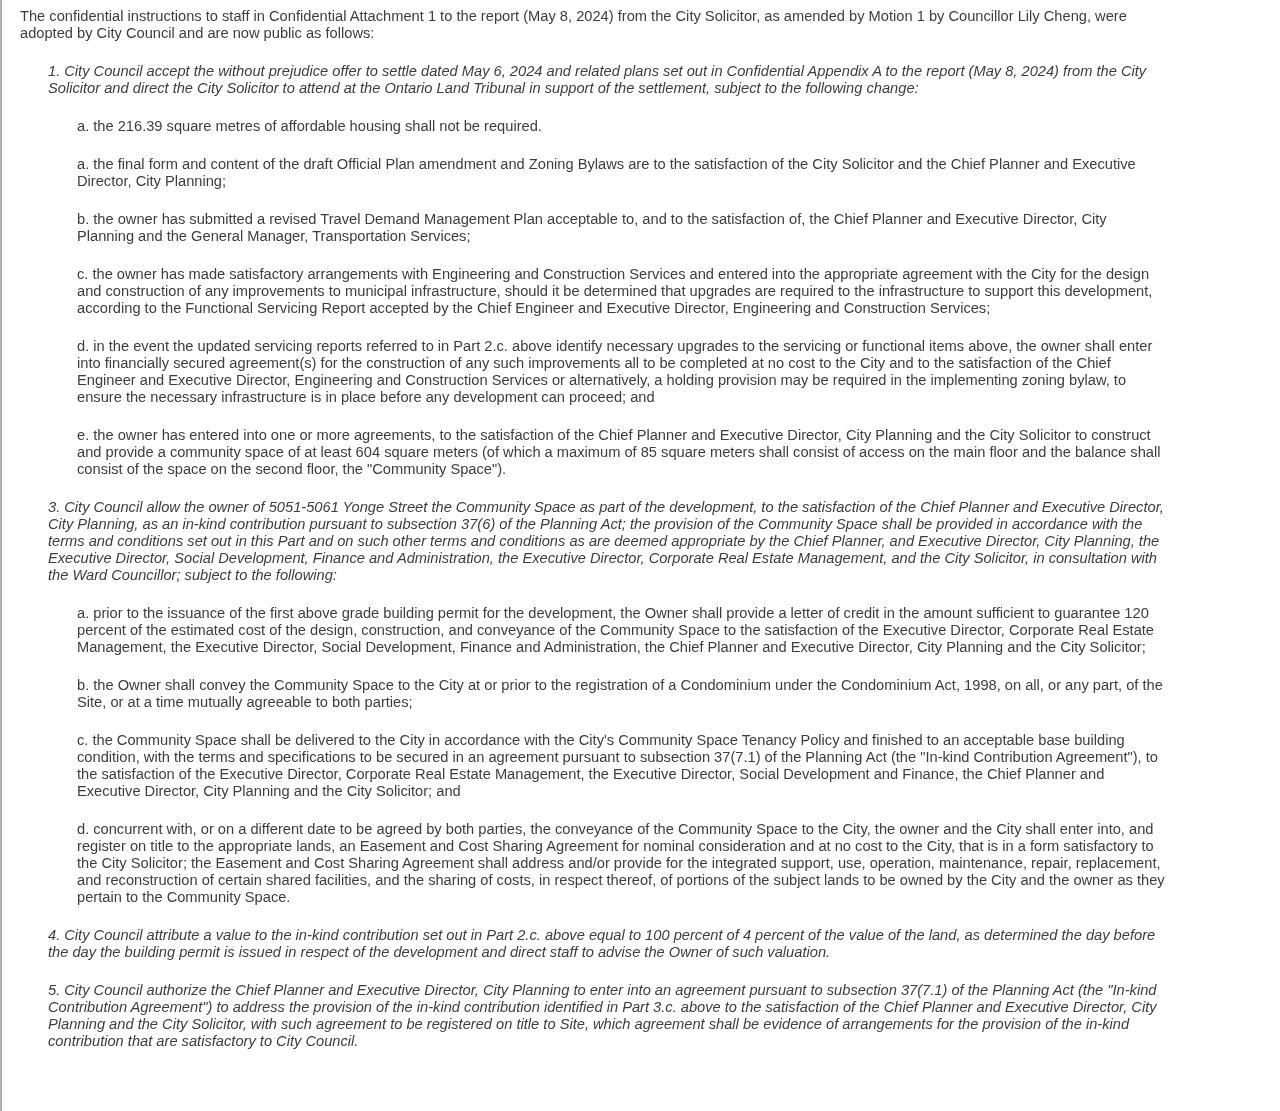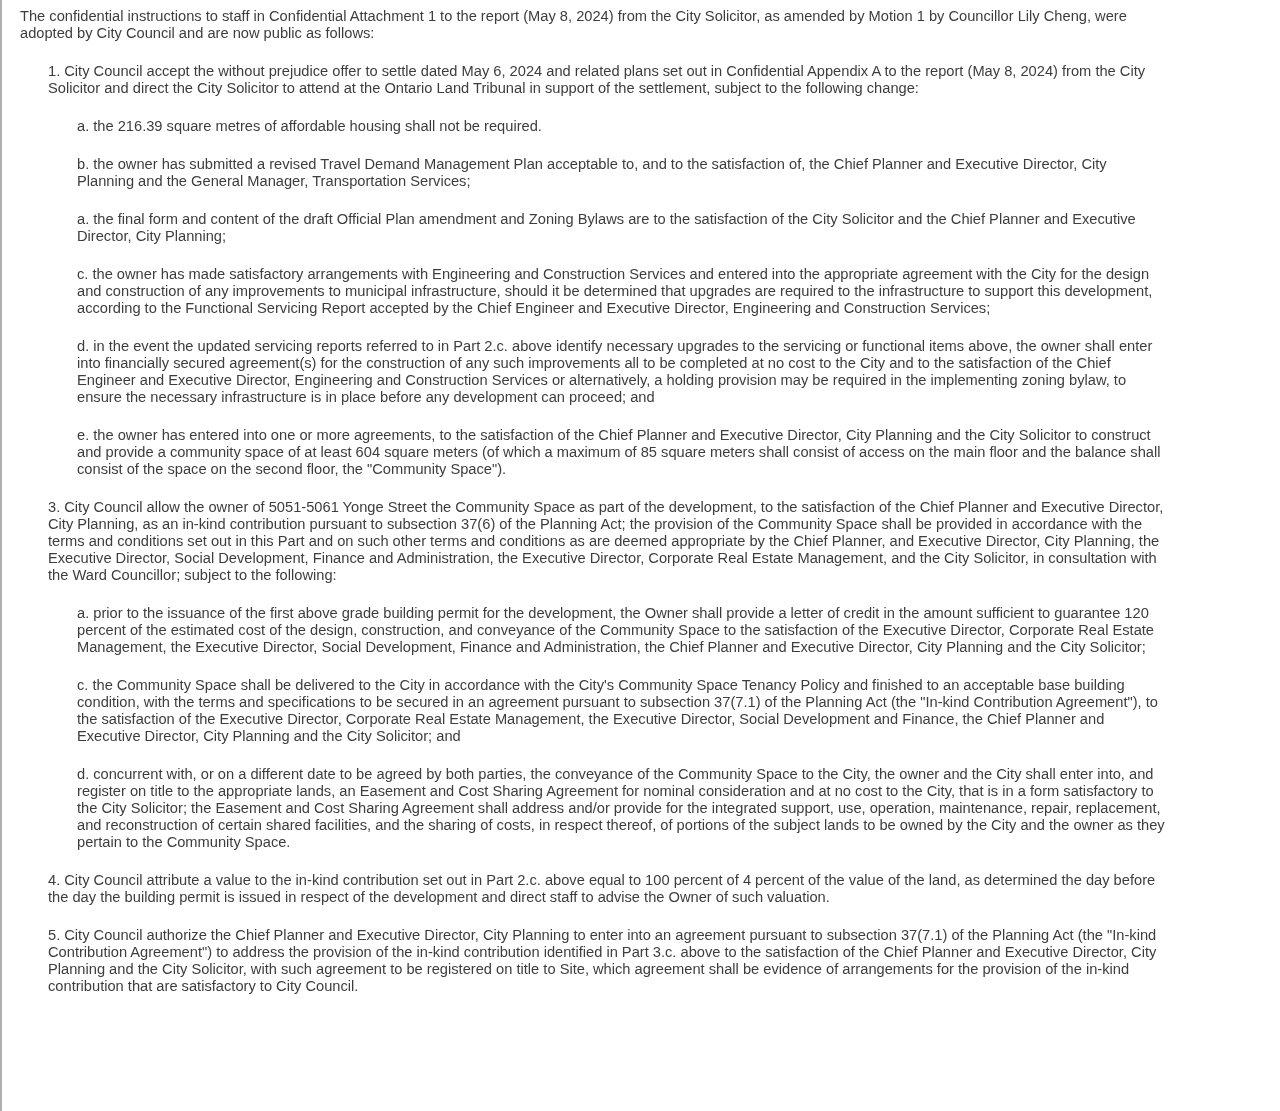--- a/index.html
+++ b/index.html
@@ -19,50 +19,51 @@
   .doc {
     box-sizing: border-box;
     width: 1181px;
     min-height: 1111px;
     border-left: 2px solid #b0b0b0;
     padding: 8px 16px 17px 18px;
   }
   .doc p {
     margin: 0 0 21px 0;
   }
-  .lvl1 { margin-left: 28px !important; margin-right: 6px; }
+  .lvl1 { margin-left: 28px !important; margin-right: 6px; font-style: italic; }
   .lvl2 { margin-left: 57px !important; margin-right: 6px; }
   .num  { margin-right: 4px; }
 </style>
 </head>
 <body>
 
 <div class="doc">
 
   <p class="lvl0">The confidential instructions to staff in Confidential Attachment 1 to the report (May 8, 2024) from the City Solicitor, as amended by Motion 1 by Councillor Lily Cheng, were adopted by City Council and are now public as follows:</p>
 
   <p class="lvl1"><span class="num">1.</span><span>City Council accept the without prejudice offer to settle dated May 6, 2024 and related plans set out in Confidential Appendix A to the report (May 8, 2024) from the City Solicitor and direct the City Solicitor to attend at the Ontario Land Tribunal in support of the settlement, subject to the following change:</span></p>
 
   <p class="lvl2"><span class="num">a.</span><span>the 216.39 square metres of affordable housing shall not be required.</span></p>
 
 
+  <p class="lvl2"><span class="num">a.</span><span>the final form and content of the draft Official Plan amendment and Zoning Bylaws are to the satisfaction of the City Solicitor and the Chief Planner and Executive Director, City Planning;</span></p>
+
   <p class="lvl2"><span class="num">b.</span><span>the owner has submitted a revised Travel Demand Management Plan acceptable to, and to the satisfaction of, the Chief Planner and Executive Director, City Planning and the General Manager, Transportation Services;</span></p>
-
-  <p class="lvl2"><span class="num">a.</span><span>the final form and content of the draft Official Plan amendment and Zoning Bylaws are to the satisfaction of the City Solicitor and the Chief Planner and Executive Director, City Planning;</span></p>
 
   <p class="lvl2"><span class="num">c.</span><span>the owner has made satisfactory arrangements with Engineering and Construction Services and entered into the appropriate agreement with the City for the design and construction of any improvements to municipal infrastructure, should it be determined that upgrades are required to the infrastructure to support this development, according to the Functional Servicing Report accepted by the Chief Engineer and Executive Director, Engineering and Construction Services;</span></p>
 
   <p class="lvl2"><span class="num">d.</span><span>in the event the updated servicing reports referred to in Part 2.c. above identify necessary upgrades to the servicing or functional items above, the owner shall enter into financially secured agreement(s) for the construction of any such improvements all to be completed at no cost to the City and to the satisfaction of the Chief Engineer and Executive Director, Engineering and Construction Services or alternatively, a holding provision may be required in the implementing zoning bylaw, to ensure the necessary infrastructure is in place before any development can proceed; and</span></p>
 
   <p class="lvl2"><span class="num">e.</span><span>the owner has entered into one or more agreements, to the satisfaction of the Chief Planner and Executive Director, City Planning and the City Solicitor to construct and provide a community space of at least 604 square meters (of which a maximum of 85 square meters shall consist of access on the main floor and the balance shall consist of the space on the second floor, the "Community Space").</span></p>
 
   <p class="lvl1"><span class="num">3.</span><span>City Council allow the owner of 5051-5061 Yonge Street the Community Space as part of the development, to the satisfaction of the Chief Planner and Executive Director, City Planning, as an in-kind contribution pursuant to subsection 37(6) of the Planning Act; the provision of the Community Space shall be provided in accordance with the terms and conditions set out in this Part and on such other terms and conditions as are deemed appropriate by the Chief Planner, and Executive Director, City Planning, the Executive Director, Social Development, Finance and Administration, the Executive Director, Corporate Real Estate Management, and the City Solicitor, in consultation with the Ward Councillor; subject to the following:</span></p>
 
   <p class="lvl2"><span class="num">a.</span><span>prior to the issuance of the first above grade building permit for the development, the Owner shall provide a letter of credit in the amount sufficient to guarantee 120 percent of the estimated cost of the design, construction, and conveyance of the Community Space to the satisfaction of the Executive Director, Corporate Real Estate Management, the Executive Director, Social Development, Finance and Administration, the Chief Planner and Executive Director, City Planning and the City Solicitor;</span></p>
 
+  <p class="lvl2"><span class="num">b.</span><span>the Owner shall convey the Community Space to the City at or prior to the registration of a Condominium under the Condominium Act, 1998, on all, or any part, of the Site, or at a time mutually agreeable to both parties;</span></p>
 
   <p class="lvl2"><span class="num">c.</span><span>the Community Space shall be delivered to the City in accordance with the City's Community Space Tenancy Policy and finished to an acceptable base building condition, with the terms and specifications to be secured in an agreement pursuant to subsection 37(7.1) of the Planning Act (the "In-kind Contribution Agreement"), to the satisfaction of the Executive Director, Corporate Real Estate Management, the Executive Director, Social Development and Finance, the Chief Planner and Executive Director, City Planning and the City Solicitor; and</span></p>
 
   <p class="lvl2"><span class="num">d.</span><span>concurrent with, or on a different date to be agreed by both parties, the conveyance of the Community Space to the City, the owner and the City shall enter into, and register on title to the appropriate lands, an Easement and Cost Sharing Agreement for nominal consideration and at no cost to the City, that is in a form satisfactory to the City Solicitor; the Easement and Cost Sharing Agreement shall address and/or provide for the integrated support, use, operation, maintenance, repair, replacement, and reconstruction of certain shared facilities, and the sharing of costs, in respect thereof, of portions of the subject lands to be owned by the City and the owner as they pertain to the Community Space.</span></p>
 
   <p class="lvl1"><span class="num">4.</span><span>City Council attribute a value to the in-kind contribution set out in Part 2.c. above equal to 100 percent of 4 percent of the value of the land, as determined the day before the day the building permit is issued in respect of the development and direct staff to advise the Owner of such valuation.</span></p>
 
   <p class="lvl1"><span class="num">5.</span><span>City Council authorize the Chief Planner and Executive Director, City Planning to enter into an agreement pursuant to subsection 37(7.1) of the Planning Act (the "In-kind Contribution Agreement") to address the provision of the in-kind contribution identified in Part 3.c. above to the satisfaction of the Chief Planner and Executive Director, City Planning and the City Solicitor, with such agreement to be registered on title to Site, which agreement shall be evidence of arrangements for the provision of the in-kind contribution that are satisfactory to City Council.</span></p>
 
 

